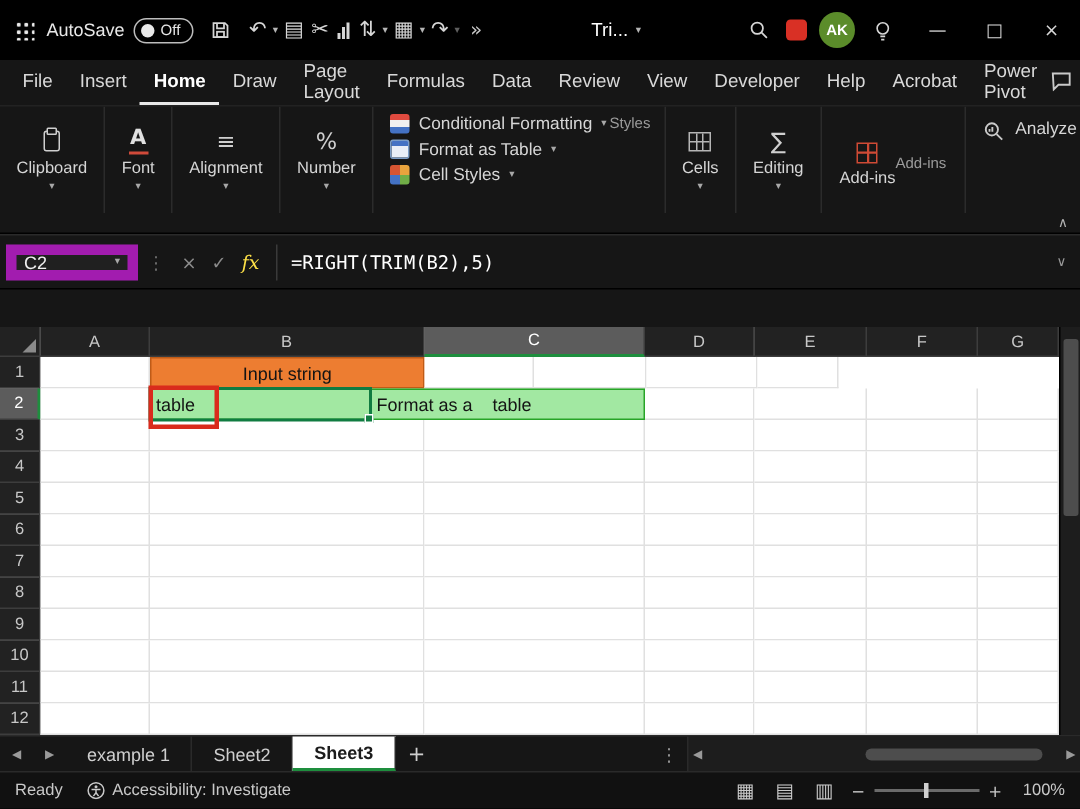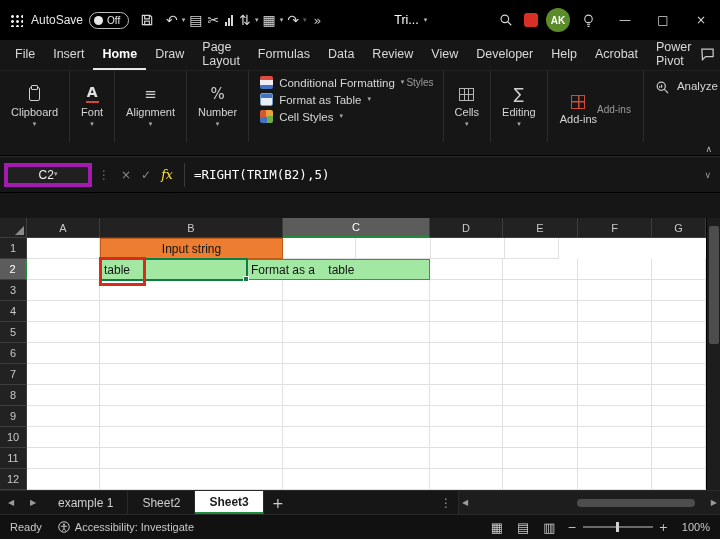--- a/index.html
+++ b/index.html
@@ -59,21 +59,21 @@
 .analyze{flex-direction:row;align-items:flex-start;padding-top:9px;gap:7px}
 .analyze .rlabel{font-size:11.5px}
 .acrobat-group{display:flex;flex-direction:column;align-items:center;padding:6px 6px 0;gap:3px;width:54px;overflow:hidden;flex:none}
 .icon-acrobat{width:16px;height:16px;background:#c9150c;border-radius:3px;position:relative;flex:none}
 .icon-acrobat::after{content:"";position:absolute;left:4px;top:4px;width:6px;height:6px;border:2px solid #fff;border-radius:50%}
 .acrobat-label{font-size:11px;text-align:center;line-height:1.2;width:40px;color:#d6d6d6}
 .ribbon-strip{height:14px;background:#161616;display:flex;justify-content:flex-end;align-items:center;padding-right:8px;color:#b5b5b5;font-size:9px;border-bottom:1px solid #000}
 
 
 .formulabar{height:36px;background:#161616;display:flex;align-items:center;color:#d6d6d6;padding-left:4px;border-top:1px solid #2a2a2a}
-.namebox{width:88px;height:24px;border:4px solid #a21caf;background:#202020;display:flex;align-items:center;justify-content:center;padding:0 22px;font-size:12px;color:#f0f0f0;flex:none}
+.namebox{width:88px;height:24px;border:7px solid #a21caf;background:#202020;display:flex;align-items:center;justify-content:space-between;padding:0 5px;font-size:12px;color:#f0f0f0;flex:none}
 .fb-grip{color:#6f6f6f;font-size:12px;padding:0 6px}
 .fb-btn{width:20px;text-align:center;color:#8b8b8b;font-size:12px}
 .fb-fx{font-style:italic;font-family:"DejaVu Serif",serif;font-size:12.5px;color:#fde047;width:22px;text-align:center}
 .fb-divider{width:1px;height:24px;background:#3a3a3a;margin:0 9px 0 6px}
 .fb-formula{font-family:"DejaVu Sans Mono",monospace;font-size:12.5px;color:#fff;white-space:pre}
 .fb-expand{margin-left:auto;padding-right:9px;color:#9a9a9a;font-size:9px}
 .gapband{height:26px;background:#161616;border-top:1px solid #000}
 
 
 .gridband{position:relative;height:272px;background:#161616}

